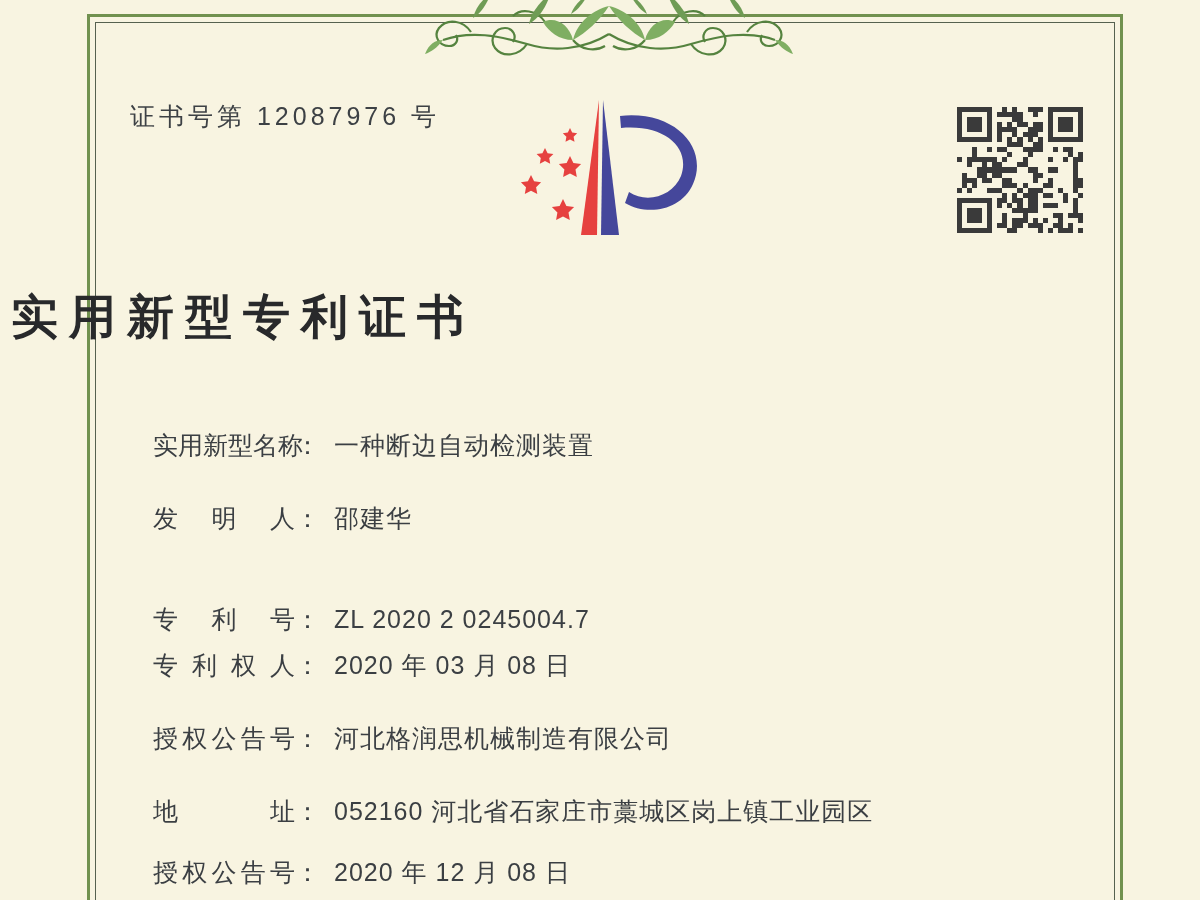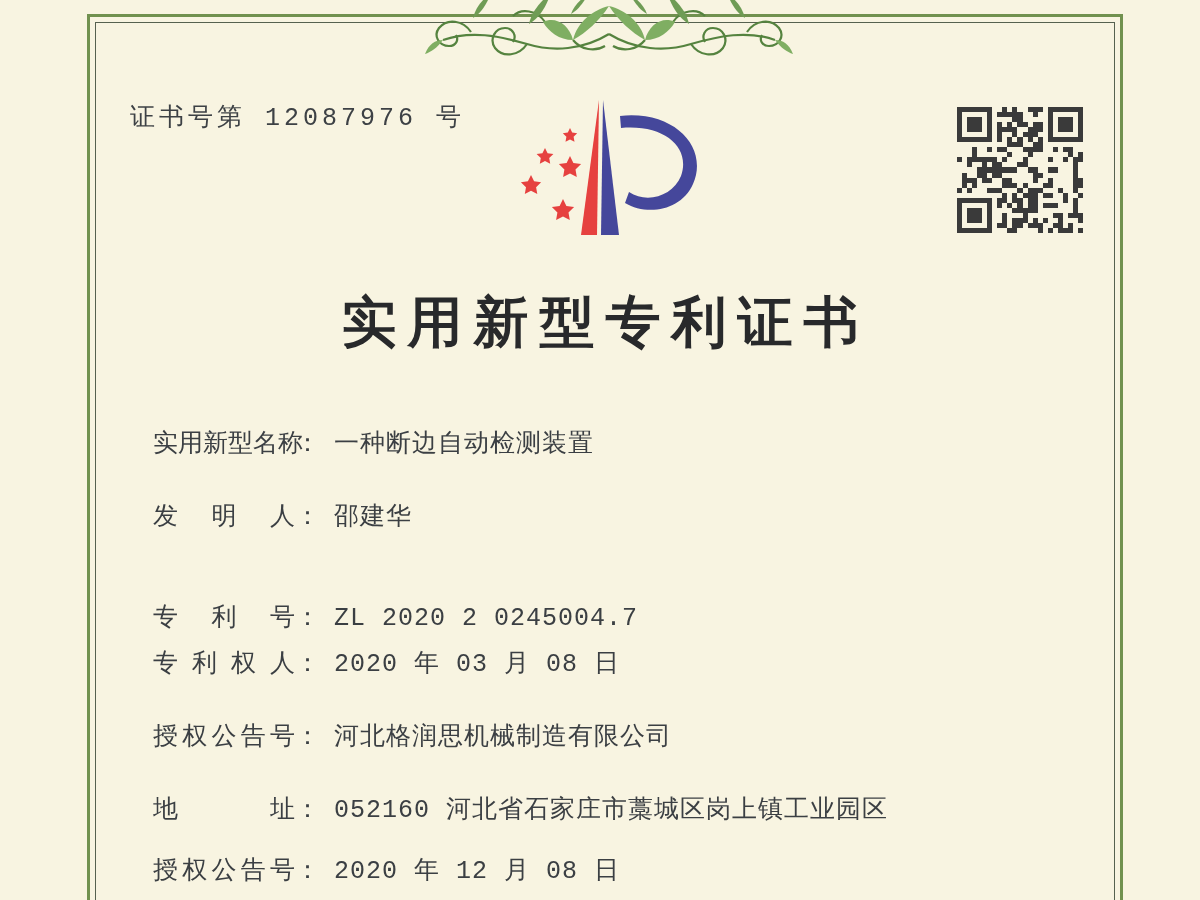--- a/index.html
+++ b/index.html
@@ -1,43 +1,43 @@
 <!DOCTYPE html>
 <html><head>
 <meta charset="utf-8">
 <style>
   html,body{margin:0;padding:0;}
   .page{
     position:relative;
     width:1200px;height:900px;
     background:#f8f4e1;
     overflow:hidden;
-    font-family:Liberation Mono, monospace;
+    font-family:Liberation Sans, sans-serif;
     color:#3c4043;
   }
   
   .frame-outer{
     position:absolute;left:87px;top:14px;right:77px;bottom:-24px;
     border:3px solid #71914f;
   }
   .frame-inner{
     position:absolute;left:95px;top:22px;right:85px;bottom:-24px;
     border:1px solid #56614f;
   }
   .ornament{position:absolute;left:423px;top:-2px;width:372px;height:64px;}
   .cert-no{
     position:absolute;left:130px;top:100px;
     font-size:25px;letter-spacing:4px;color:#3d4145;white-space:nowrap;
   }
   .logo{position:absolute;left:515px;top:86px;width:190px;height:162px;}
   .qr{position:absolute;left:957px;top:107px;width:126px;height:126px;}
   .title{
     position:absolute;left:0;right:0;top:286px;margin:0;
-    text-align:center;
-    font-size:55px;font-weight:700;color:#28292b;
+    text-align:left;
+    font-size:47px;font-weight:700;color:#28292b;
     letter-spacing:11px;text-indent:11px;white-space:nowrap;
   }
   .row{
     position:absolute;left:153px;
     font-size:25px;line-height:34px;white-space:nowrap;color:#3b3f43;
   }
   .row .lbl{
     display:inline-block;width:142px;vertical-align:top;
     text-align:justify;text-align-last:justify;
   }

